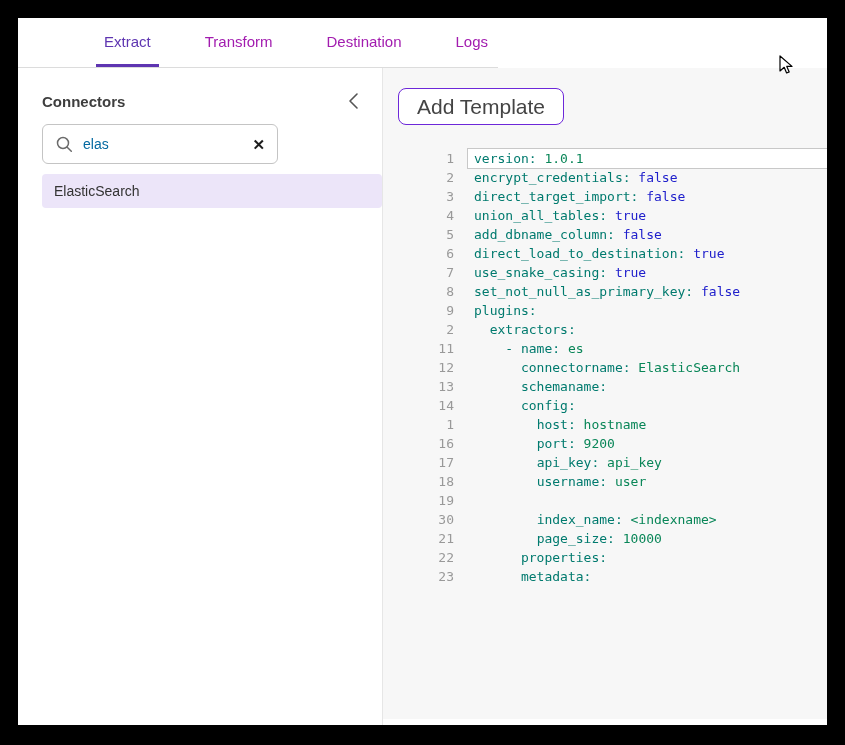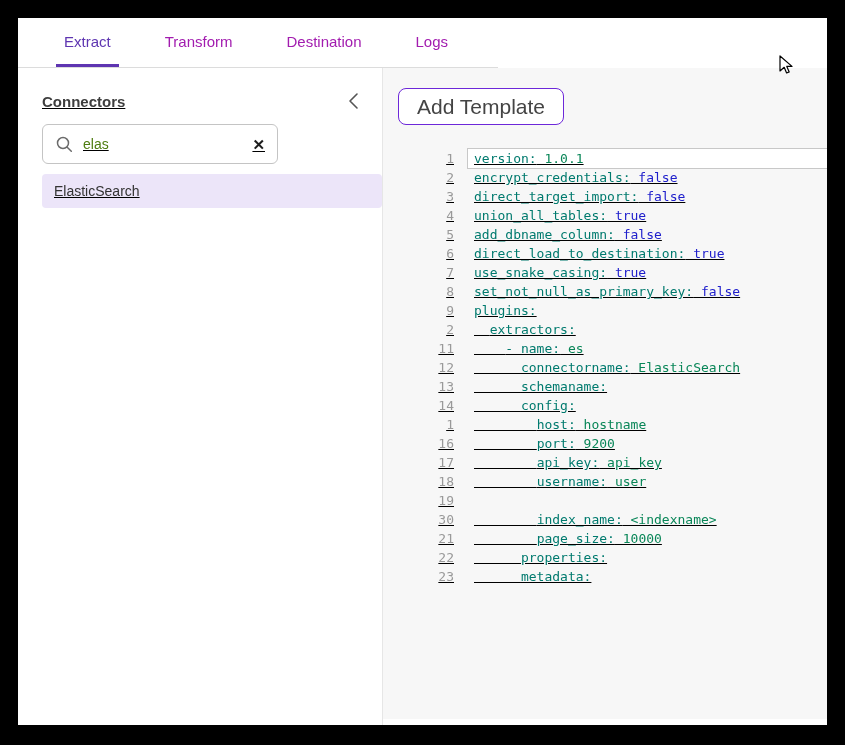--- a/index.html
+++ b/index.html
@@ -15,40 +15,40 @@
   .tabbar{height:50px;flex-shrink:0;background:#fff;}
   .tabs{
     width:480px;height:100%;border-bottom:1px solid #dcdcdc;
     display:flex;gap:38px;padding-left:38px;box-sizing:border-box;
   }
   .tab{
     display:flex;align-items:center;height:100%;box-sizing:border-box;
     padding:0 8px;font-size:15px;color:#a21caf;cursor:pointer;
     border-bottom:3px solid transparent;
   }
-  .tab.active{color:var(--accent);border-bottom-color:var(--accent);font-weight:500;}
-  
-  .content{flex:1;display:flex;min-height:0;text-decoration:underline;}
+  .tab.active{color:var(--accent);border-bottom-color:var(--accent);font-weight:500;margin-left:40px;}
+  
+  .content{flex:1;display:flex;min-height:0;}
   .sidebar{
     width:365px;flex-shrink:0;background:#fff;border-right:1px solid #e6e6e6;
     box-sizing:border-box;
   }
   .sidebar-header{
     display:flex;align-items:center;justify-content:space-between;
     padding:24px 20px 14px 24px;
   }
   .sidebar-title{font-size:15px;font-weight:700;color:#3e3e3e;}
   .collapse-btn{display:flex;align-items:center;cursor:pointer;}
   .search-box{
     margin-left:24px;width:236px;height:40px;border:1px solid #c4c4c4;border-radius:6px;
     display:flex;align-items:center;padding:0 12px;box-sizing:border-box;background:#fff;
   }
   .search-input{
     flex:1;border:none;outline:none;background:transparent;
-    font-family:"Liberation Sans", sans-serif;font-size:14px;color:#4d7c0f;
+    font-family:"Liberation Sans", sans-serif;font-size:14px;color:#0369a1;
     padding:0 0 0 10px;min-width:0;
   }
   .clear-btn{font-size:15px;font-weight:700;color:#1c1c1c;cursor:pointer;line-height:1;}
   .connector-list{margin-top:10px;}
   .connector-item{
     margin-left:24px;width:340px;height:34px;border-radius:4px;
     display:flex;align-items:center;padding:0 12px;box-sizing:border-box;
     font-size:14px;color:#333;cursor:pointer;
   }
   .connector-item.selected{background:var(--selected-bg);}

